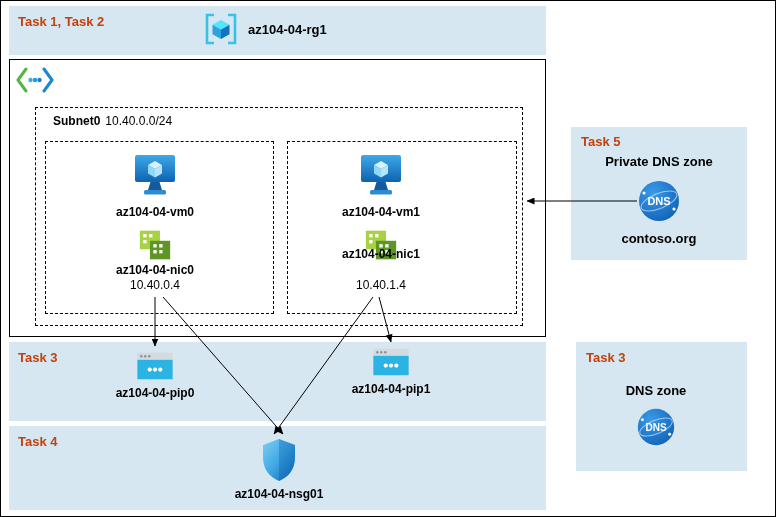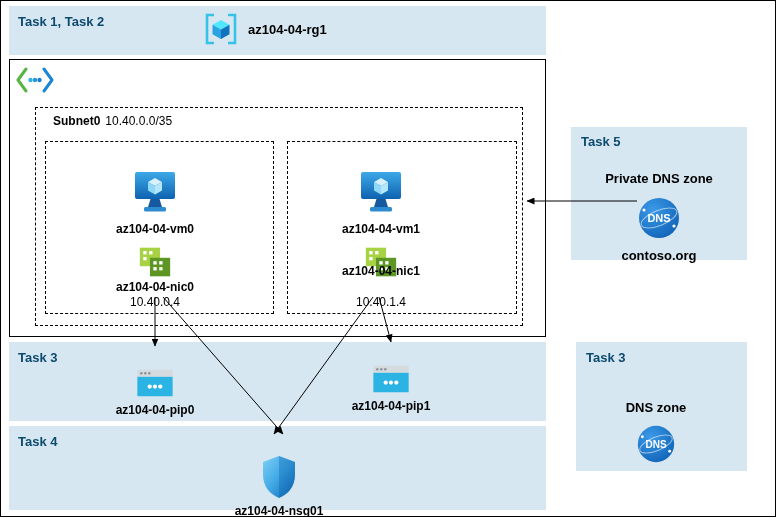--- a/index.html
+++ b/index.html
@@ -1,23 +1,23 @@
 <!DOCTYPE html>
 <html><head>
 <meta charset="utf-8">
 <style>
   * { margin:0; padding:0; box-sizing:border-box; }
   body { font-family:"Liberation Sans",sans-serif; background:#fff; font-size:12px; color:#000; }
   .canvas { position:relative; width:776px; height:517px; background:#fff; border:1px solid #000; overflow:hidden; }
   .band { position:absolute; background:#d6e7f1; }
-  .taskl { position:absolute; font-weight:bold; font-size:13px; color:#0c4a6e; white-space:nowrap; }
+  .taskl { position:absolute; font-weight:bold; font-size:13px; color:#c2410c; white-space:nowrap; }
   .vnetbox { position:absolute; border:1px solid #000; background:#fff; }
   .dashed { position:absolute; border:1px dashed #000; }
   .abs { position:absolute; white-space:nowrap; }
-  .ctr { position:absolute; transform:translateX(-50%); white-space:nowrap; text-align:left;margin-top:17px; }
+  .ctr { position:absolute; transform:translateX(-50%); white-space:nowrap; text-align:left; }
   .bold { font-weight:bold; }
   .fs13 { font-size:13px; }
   .cidr { margin-left:5px; font-weight:normal; }
   .icon { line-height:0; }
   svg text { font-family:"Liberation Sans",sans-serif; }
   #arrows { position:absolute; left:0; top:0; pointer-events:none; z-index:6; }
 </style>
 </head>
 <body>
 
@@ -64,21 +64,21 @@
       <path d="M29 2 L37 13 L29 24" fill="none" stroke="#1b87d4" stroke-width="3" stroke-linecap="round" stroke-linejoin="round"></path>
       <circle cx="15.5" cy="13" r="2.2" fill="#34b0e0"></circle>
       <circle cx="20" cy="13" r="2.2" fill="#2596d8"></circle>
       <circle cx="24.5" cy="13" r="2.2" fill="#1b7fd4"></circle>
     </svg>
   </div>
 
   <div class="dashed" style="left:34px;top:106px;width:488px;height:219px"></div>
 
   <div class="abs" style="left:52px;top:113px">
-    <span class="bold">Subnet0</span><span class="cidr">10.40.0.0/35</span>
+    <span class="bold">Subnet0</span><span class="cidr">10.40.0.0/24</span>
   </div>
   <div class="dashed" style="left:44px;top:140px;width:229px;height:173px"></div>
 
   <div class="ctr icon" style="left:154px;top:152px">
     <svg width="44" height="46" viewBox="0 0 44 46">
       <rect x="2" y="2" width="40" height="27" rx="2" fill="url(#gScreen)"></rect>
       <path d="M22 8 L29 12 L22 16 L15 12 Z" fill="#d7f1ff"></path>
       <path d="M15 12 L22 16 V24.5 L15 20.5 Z" fill="#8fd8f8"></path>
       <path d="M29 12 L22 16 V24.5 L29 20.5 Z" fill="#b6e6fb"></path>
       <path d="M17.5 29 H26.5 L29 37 H15 Z" fill="#155a9e"></path>

